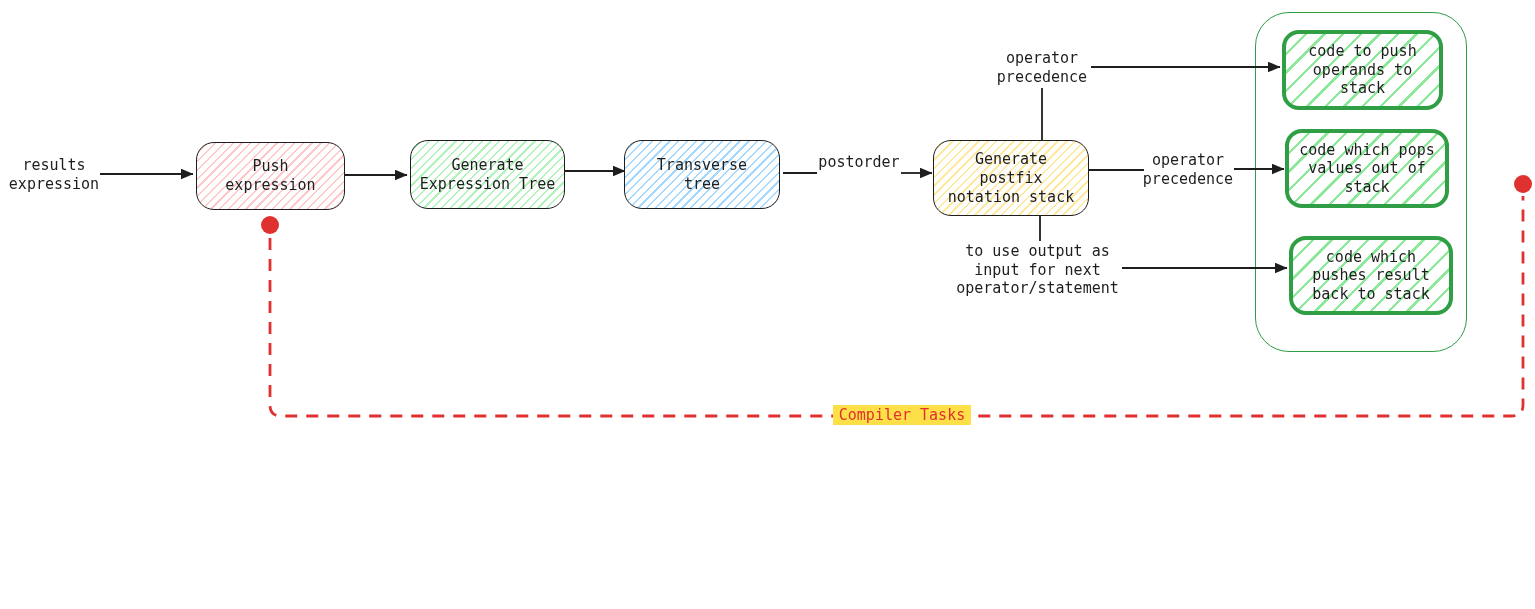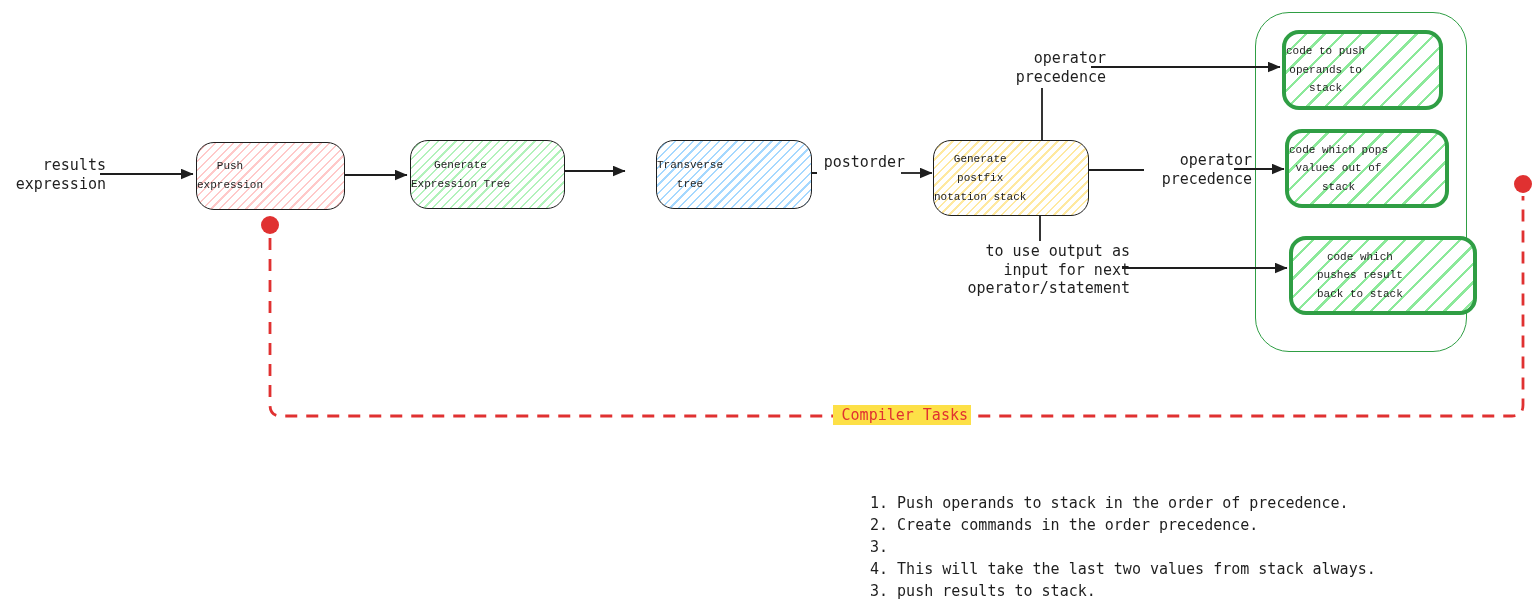--- a/index.html
+++ b/index.html
@@ -13,37 +13,37 @@
     --code-hatch:#8ce99a;
   }
   html,body{margin:0;padding:0;background:#fff;}
   .canvas{
     position:relative;width:1535px;height:609px;background:#fff;overflow:hidden;
     font-family:"DejaVu Sans Mono","Liberation Mono",monospace;color:var(--stroke);
   }
   .layer{position:absolute;left:0;top:0;width:1535px;height:609px;}
   svg.layer{z-index:1;}
   .node{
-    position:absolute;z-index:2;display:flex;align-items:center;
-    text-align:center;font-size:11px;line-height:19px;white-space:pre-line;
-    border:1.8px solid var(--stroke);border-radius:18px;background-color:#fff;font-family:Liberation Mono, monospace;
+    position:absolute;z-index:2;display:flex;align-items:center;justify-content:center;
+    text-align:center;font-size:15px;line-height:19px;white-space:pre-line;
+    border:1.8px solid var(--stroke);border-radius:18px;background-color:#fff;
   }
   .hatch-pink{background-image:repeating-linear-gradient(135deg,var(--pink-hatch) 0,var(--pink-hatch) 1.6px,transparent 1.6px,transparent 6.2px);}
   .hatch-green{background-image:repeating-linear-gradient(135deg,var(--green-hatch) 0,var(--green-hatch) 1.6px,transparent 1.6px,transparent 6.2px);}
   .hatch-blue{background-image:repeating-linear-gradient(135deg,var(--blue-hatch) 0,var(--blue-hatch) 1.6px,transparent 1.6px,transparent 6.2px);}
   .hatch-yellow{background-image:repeating-linear-gradient(135deg,var(--yellow-hatch) 0,var(--yellow-hatch) 1.8px,transparent 1.8px,transparent 6.2px);}
   .code-node{
     border:4.5px solid var(--green);border-radius:17px;line-height:18.5px;
     background-image:repeating-linear-gradient(135deg,var(--code-hatch) 0,var(--code-hatch) 2.4px,transparent 2.4px,transparent 13px);
   }
   .group-frame{
     position:absolute;z-index:0;border:1.5px solid var(--green);border-radius:34px;background:transparent;
   }
   .edge-label{
-    position:absolute;z-index:3;font-size:15px;line-height:18.5px;text-align:right;white-space:pre-line;
+    position:absolute;z-index:3;font-size:15px;line-height:18.5px;text-align:center;white-space:pre-line;
   }
   .compiler-label{
     color:var(--red);background:#fde047;padding:0 3px;line-height:20px;
   }
   .notes{
     position:absolute;z-index:3;left:870px;top:492px;font-size:15px;line-height:22px;white-space:pre;
   }
   .conn{stroke:var(--stroke);stroke-width:1.8px;fill:none;}
   .loop{stroke:var(--red);stroke-width:2.8px;fill:none;stroke-dasharray:12 9;}
   .dot{fill:var(--red);}
@@ -83,21 +83,21 @@
   <div class="node hatch-pink" style="left:196px;top:142px;width:147px;height:66px;">
     <span>Push
 expression</span>
   </div>
 
   <div class="node hatch-green" style="left:410px;top:140px;width:153px;height:67px;">
     <span>Generate
 Expression Tree</span>
   </div>
 
-  <div class="node hatch-blue" style="left:656px;top:140px;width:154px;height:67px;">
+  <div class="node hatch-blue" style="left:624px;top:140px;width:154px;height:67px;">
     <span>Transverse
 tree</span>
   </div>
 
   <div class="node hatch-yellow" style="left:933px;top:140px;width:154px;height:74px;">
     <span>Generate
 postfix
 notation stack</span>
   </div>
 
@@ -106,21 +106,21 @@
 operands to
 stack</span>
   </div>
 
   <div class="node code-node" style="left:1285px;top:129px;width:156px;height:71px;">
     <span>code which pops
 values out of
 stack</span>
   </div>
 
-  <div class="node code-node" style="left:1289px;top:236px;width:156px;height:71px;padding-left:24px;">
+  <div class="node code-node" style="left:1289px;top:236px;width:156px;height:71px;">
     <span>code which
 pushes result
 back to stack</span>
   </div>
 
   <div class="edge-label" style="left:2px;top:156px;width:104px;">results
 expression</div>
 
   <div class="edge-label" style="left:813px;top:153px;width:92px;">postorder</div>
 
@@ -129,15 +129,14 @@
 
   <div class="edge-label" style="left:1124px;top:151px;width:128px;">operator
 precedence</div>
 
   <div class="edge-label" style="left:945px;top:242px;width:185px;">to use output as
 input for next
 operator/statement</div>
 
   <div class="edge-label compiler-label" style="left:833px;top:405px;width:132px;">Compiler Tasks</div>
 
-  <div class="notes"><div>1. Push operands to stack in the order of precedence.</div><div>2. Create commands in the order precedence.</div><div>3.</div><div>4. This will take the last two values from stack always.</div><div>3. push results to stack.</div></div>
 
 </div>
 
 </body></html>

